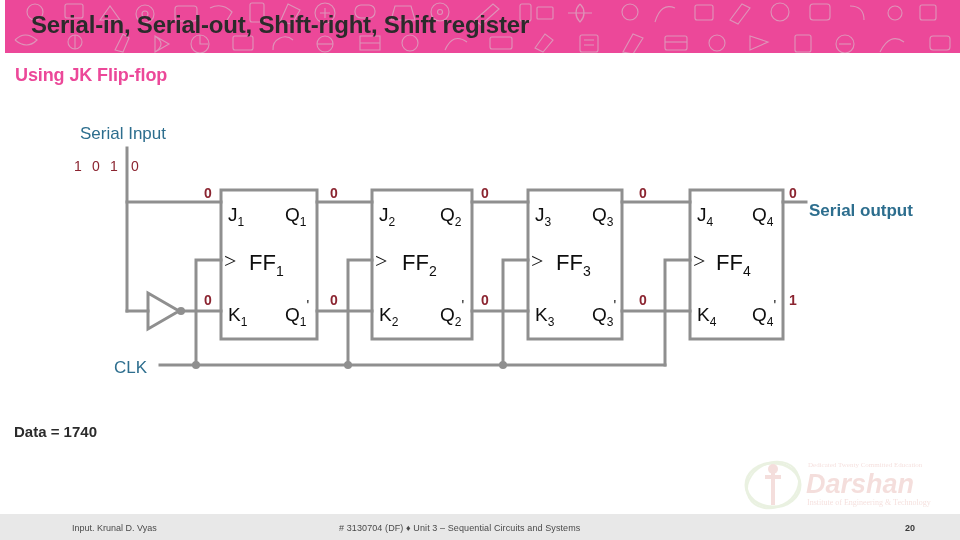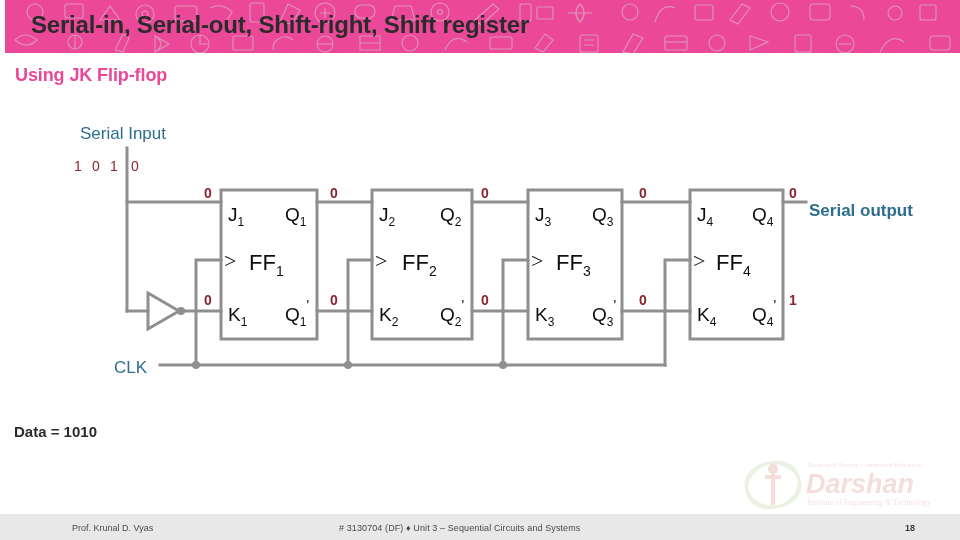--- a/index.html
+++ b/index.html
@@ -240,31 +240,31 @@
     <text x="92" y="171">0</text>
     <text x="110" y="171">1</text>
     <text x="131" y="171">0</text>
   </g>
 
   <text x="80" y="139" font-family="Liberation Sans, sans-serif" font-size="17" fill="#2d6e8e">Serial Input</text>
   <text x="809" y="216" font-family="Liberation Sans, sans-serif" font-size="17" font-weight="bold" fill="#2d6e8e">Serial output</text>
   <text x="114" y="373" font-family="Liberation Sans, sans-serif" font-size="17" fill="#2d6e8e">CLK</text>
 </svg>
 
-<div id="data-line">Data = 1010</div>
+<div id="data-line">Data = 1740</div>
 
 <svg id="logo" viewBox="0 0 215 58">
   <g>
     <ellipse cx="33" cy="30" rx="27" ry="22" fill="none" stroke="#7fae4d" stroke-width="3"></ellipse>
     <ellipse cx="33" cy="30" rx="27" ry="22" fill="none" stroke="#7fae4d" stroke-width="2" transform="rotate(-28 33 30)"></ellipse>
     <path d="M33 10 L33 50 M25 22 L41 22" stroke="#c0392b" stroke-width="4" fill="none"></path>
     <circle cx="33" cy="14" r="5" fill="#c0392b"></circle>
   </g>
   <text x="68" y="12" font-family="Liberation Serif, serif" font-size="7" fill="#c0392b">Dedicated Twenty Committed Education</text>
   <text x="66" y="38" font-family="Liberation Sans, sans-serif" font-size="27" font-weight="bold" font-style="italic" fill="#c0392b">Darshan</text>
   <text x="67" y="50" font-family="Liberation Serif, serif" font-size="8" fill="#c0392b">Institute of Engineering &amp; Technology</text>
 </svg>
 
 <div id="footer-line"></div>
 <div id="footer"></div>
-<div class="foot-txt" id="foot-author">Prof. Krunal D. Vyas</div>
+<div class="foot-txt" id="foot-author">Input. Krunal D. Vyas</div>
 <div class="foot-txt" id="foot-center"># 3130704 (DF)  ♦  Unit 3 – Sequential Circuits and Systems</div>
-<div class="foot-txt" id="foot-page">18</div>
+<div class="foot-txt" id="foot-page">20</div>
 
 </body></html>

